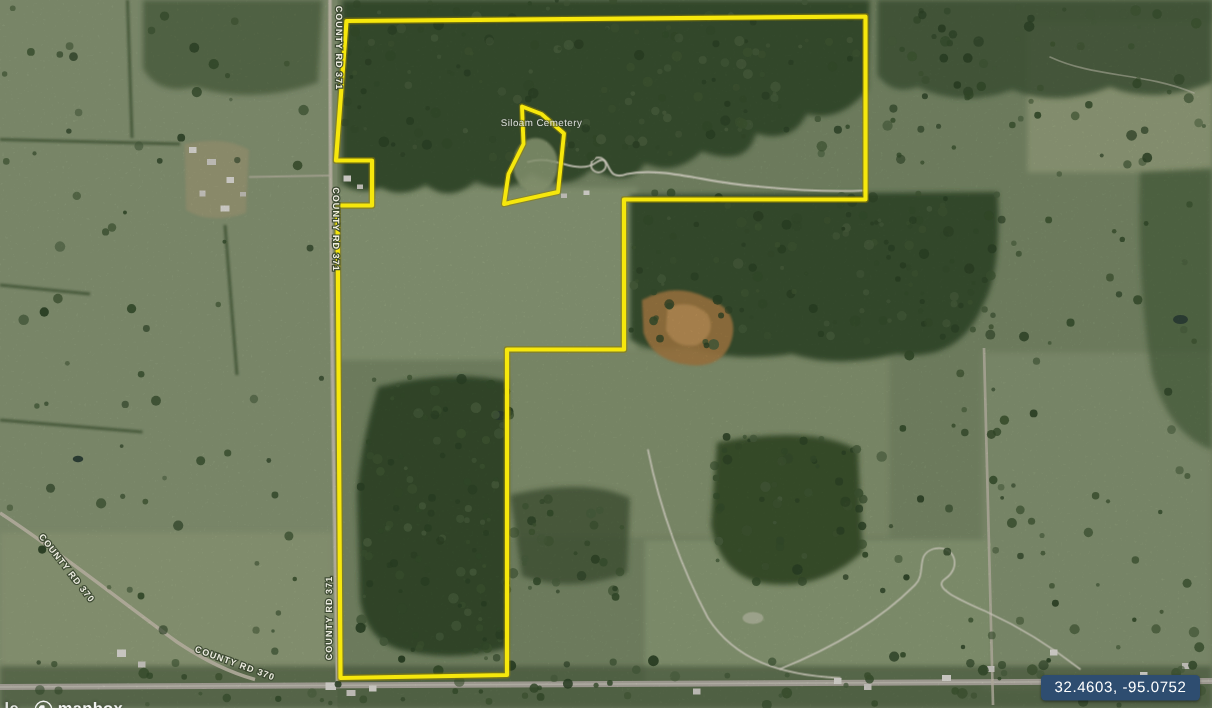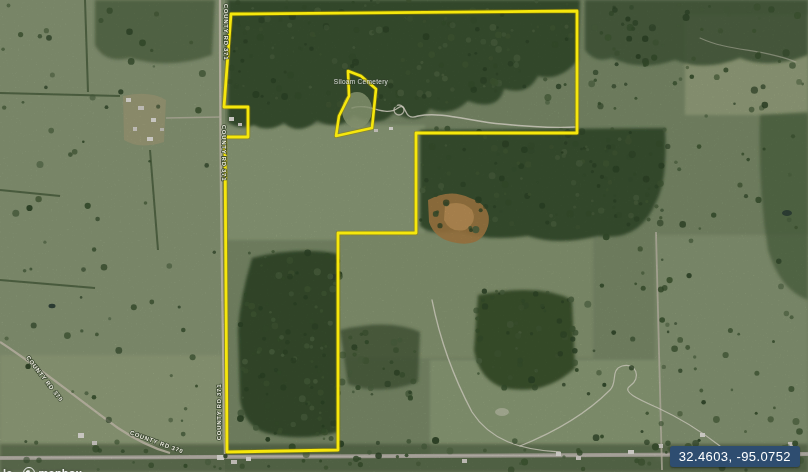--- a/index.html
+++ b/index.html
@@ -5,21 +5,21 @@
   html,body{margin:0;padding:0;background:#222;}
   *{box-sizing:border-box;}
   .map-frame{
     position:relative;width:808px;height:472px;overflow:hidden;
     font-family:"Liberation Sans",sans-serif;background:#7e8f6c;
   }
   .map-frame svg{position:absolute;left:0;top:0;display:block;}
   .coord-badge{
     position:absolute;right:8px;bottom:5px;
     padding:3px 9px;border-radius:3px;
-    color:#fff;font-size:13px;letter-spacing:.4px;
+    color:#fff;font-size:10px;letter-spacing:.4px;
     box-shadow:0 1px 2px rgba(0,0,0,.4);
     white-space:nowrap;
   }
   .attribution{
     position:absolute;left:3px;bottom:-7px;
     display:flex;align-items:center;gap:4px;
     color:rgba(255,255,255,.92);
     font-size:11px;font-weight:bold;letter-spacing:.2px;
     text-shadow:0 0 3px rgba(0,0,0,.5);
   }

